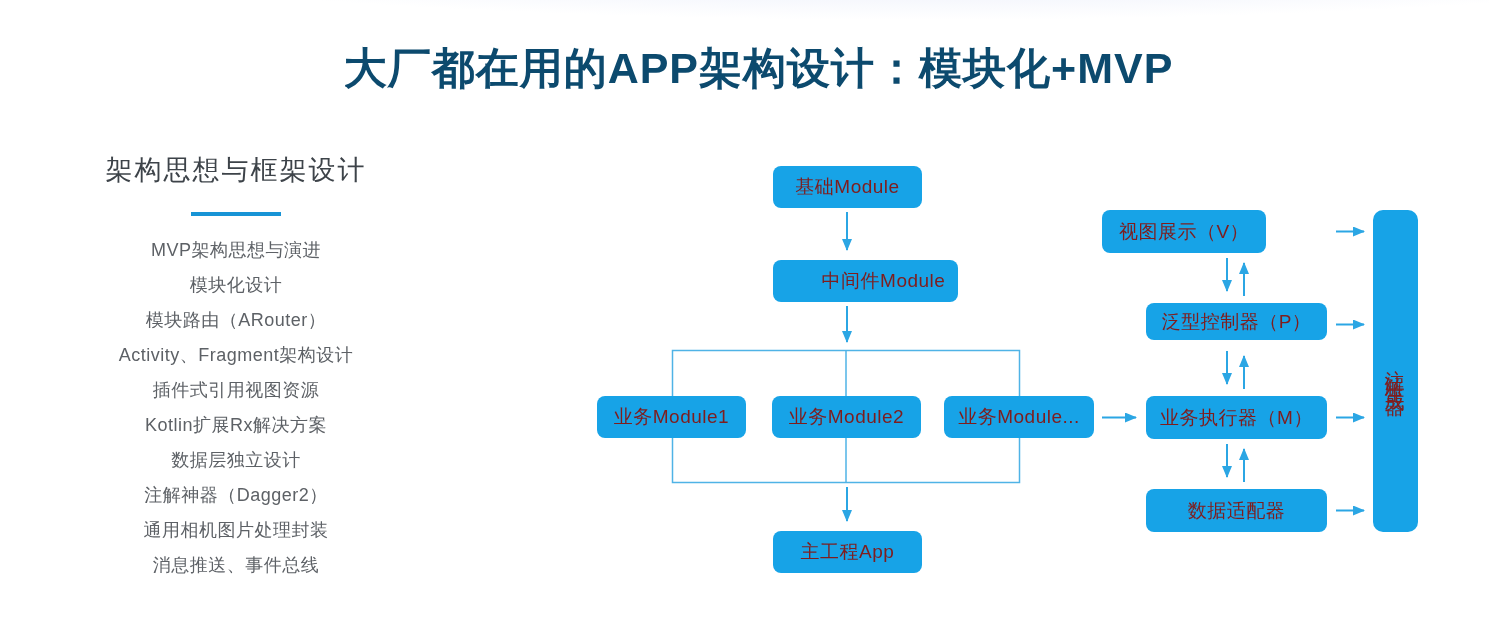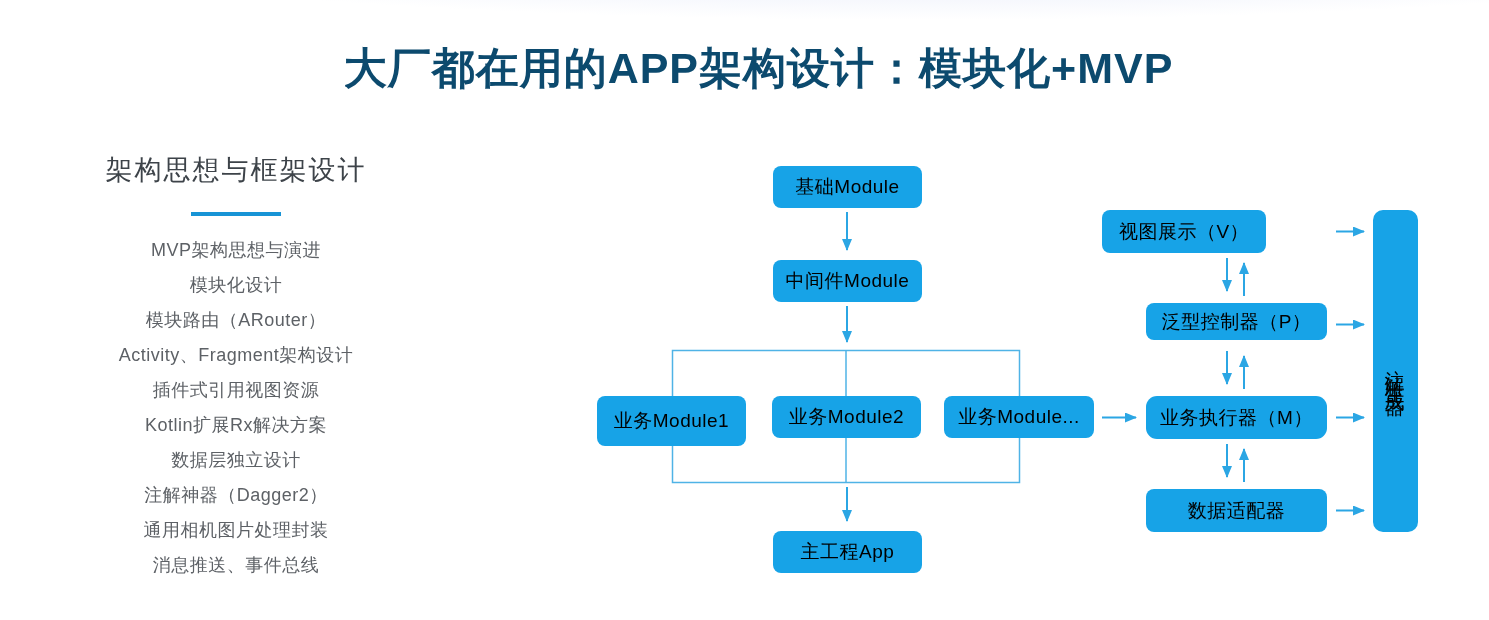--- a/index.html
+++ b/index.html
@@ -23,33 +23,33 @@
   .sidebar h2{
     margin:0;font-size:27px;font-weight:400;color:#3d4349;letter-spacing:2px;
   }
   .underline{width:90px;height:4px;background:#1794d6;margin:24px auto 0 auto;}
   .sidebar ul{list-style:none;margin:17px 0 0 0;padding:0;}
   .sidebar li{
     font-size:18px;line-height:35px;color:#5d6166;letter-spacing:0.5px;white-space:nowrap;
   }
   
   .node{
-    position:absolute;background:#17a3e7;border-radius:8px;color:#000000;
+    position:absolute;background:#17a3e7;border-radius:8px;color:#7f1d1d;
     display:flex;align-items:center;justify-content:center;
     font-size:19px;font-weight:500;letter-spacing:0.5px;white-space:nowrap;
   }
   .n-base      {left:773px;top:166px;width:149px;height:42px;}
-  .n-middleware{left:773px;top:260px;width:149px;height:42px;}
-  .n-biz1      {left:597px;top:396px;width:149px;height:50px;}
+  .n-middleware{left:773px;top:260px;width:149px;height:42px;padding-left:36px;}
+  .n-biz1      {left:597px;top:396px;width:149px;height:42px;}
   .n-biz2      {left:772px;top:396px;width:149px;height:42px;}
   .n-bizmore   {left:944px;top:396px;width:150px;height:42px;text-align:center;}
   .n-mainapp   {left:773px;top:531px;width:149px;height:42px;}
   .n-view      {left:1102px;top:210px;width:164px;height:43px;}
   .n-presenter {left:1146px;top:303px;width:181px;height:37px;}
-  .n-model     {left:1146px;top:396px;width:181px;height:43px;border-radius:11px;}
+  .n-model     {left:1146px;top:396px;width:181px;height:43px;}
   .n-adapter   {left:1146px;top:489px;width:181px;height:43px;}
   .n-generator {
     left:1373px;top:210px;width:45px;height:322px;border-radius:10px;
     writing-mode:vertical-rl;text-orientation:upright;letter-spacing:7px;font-size:20px;
   }
   
   .edges{position:absolute;left:0;top:0;pointer-events:none;}
   .edges line{stroke:#2ba6e4;stroke-width:2;}
   .edges .outline{fill:none;stroke:#4fb3e6;stroke-width:1.5;}
   .edges .divider{stroke:#4fb3e6;stroke-width:1.5;}

